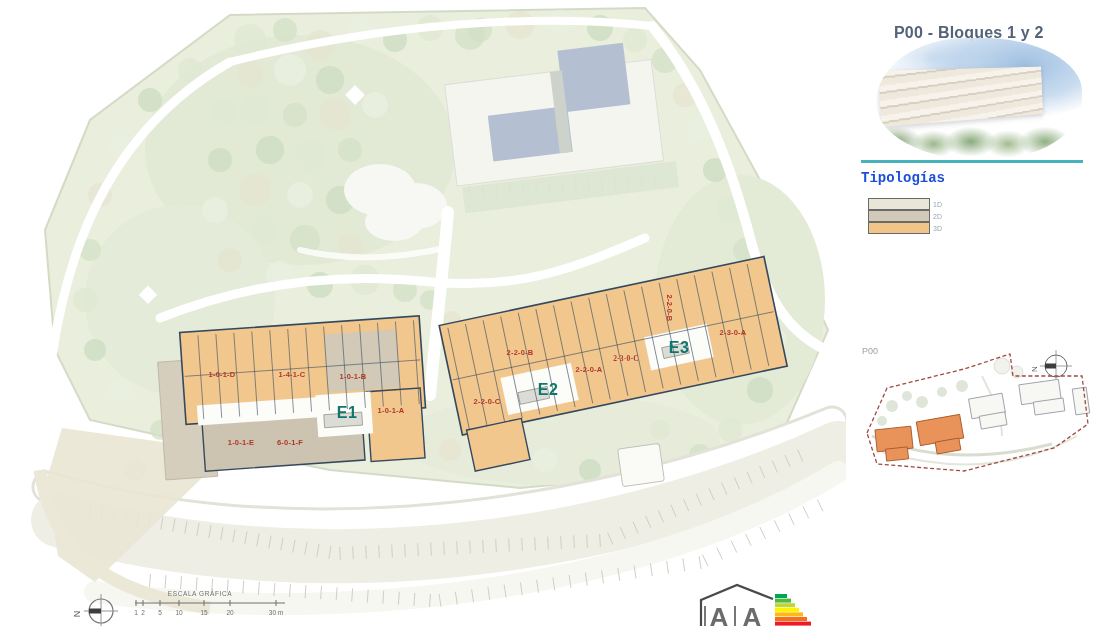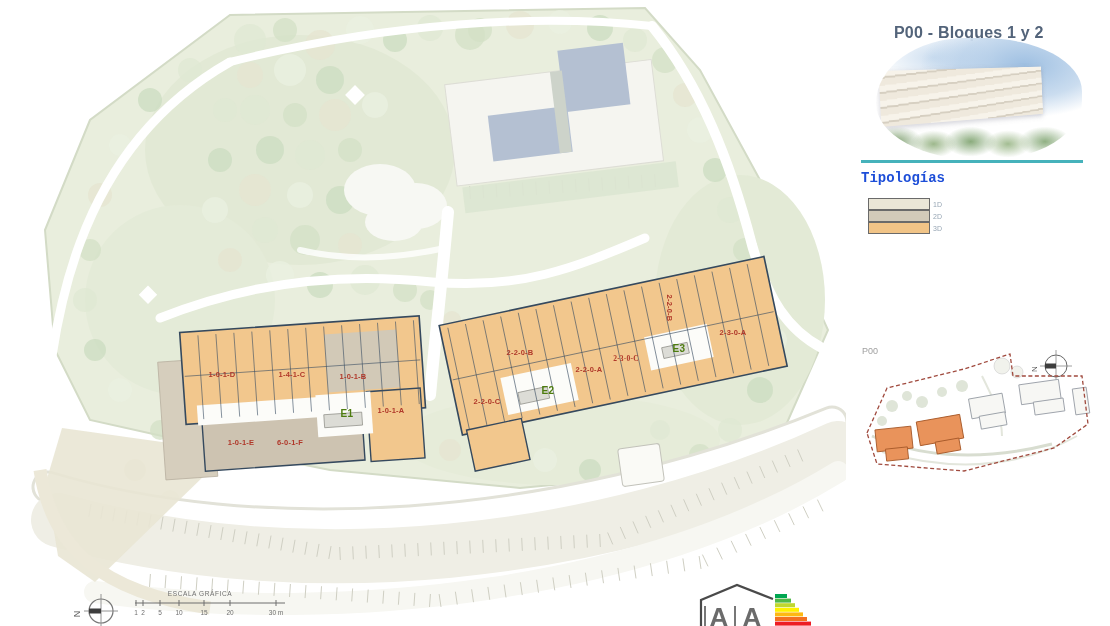--- a/index.html
+++ b/index.html
@@ -7,21 +7,21 @@
     width:1110px;height:626px;position:relative;overflow:hidden;background:#ffffff;
     font-family:"Liberation Sans",sans-serif;
   }
   #plan-area{position:absolute;left:0;top:0;width:846px;height:626px;}
   #plan-svg{position:absolute;left:0;top:0;}
 
   .unit-label{
     position:absolute;transform:translate(-50%,-50%);
     color:#b0382a;font-weight:bold;font-size:7.5px;letter-spacing:.2px;white-space:nowrap;
   }
-  .unit-label.big{font-size:10px;color:#4d7c0f;letter-spacing:.4px;}
+  .unit-label.big{font-size:16px;color:#0f766e;letter-spacing:.4px;}
   .unit-label.rot{transform:translate(-50%,-50%) rotate(90deg);}
 
   #watermark{
     position:absolute;left:402px;top:302px;width:310px;text-align:center;
     font-size:17px;font-weight:bold;letter-spacing:1px;
     color:rgba(255,255,255,.88);
     text-shadow:1px 1px 1px rgba(130,130,130,.5);
     white-space:nowrap;
   }
 

